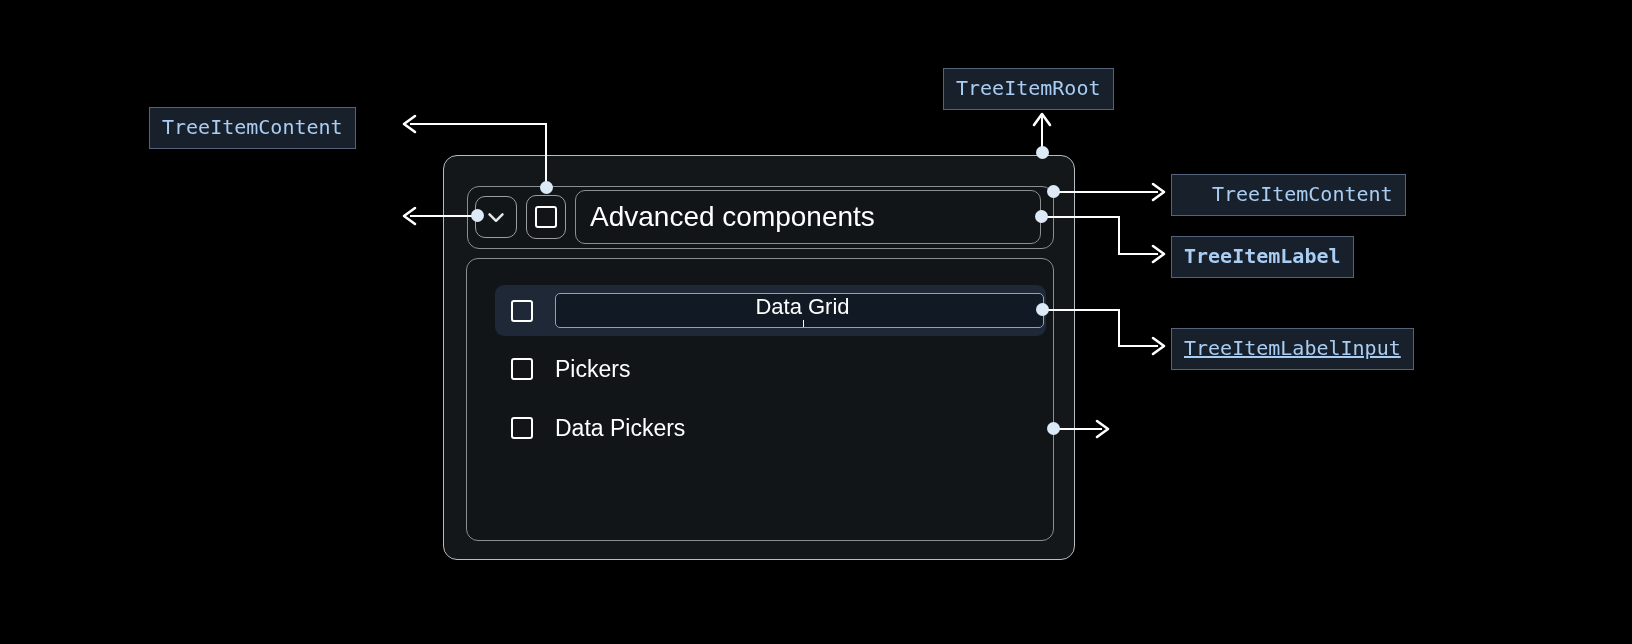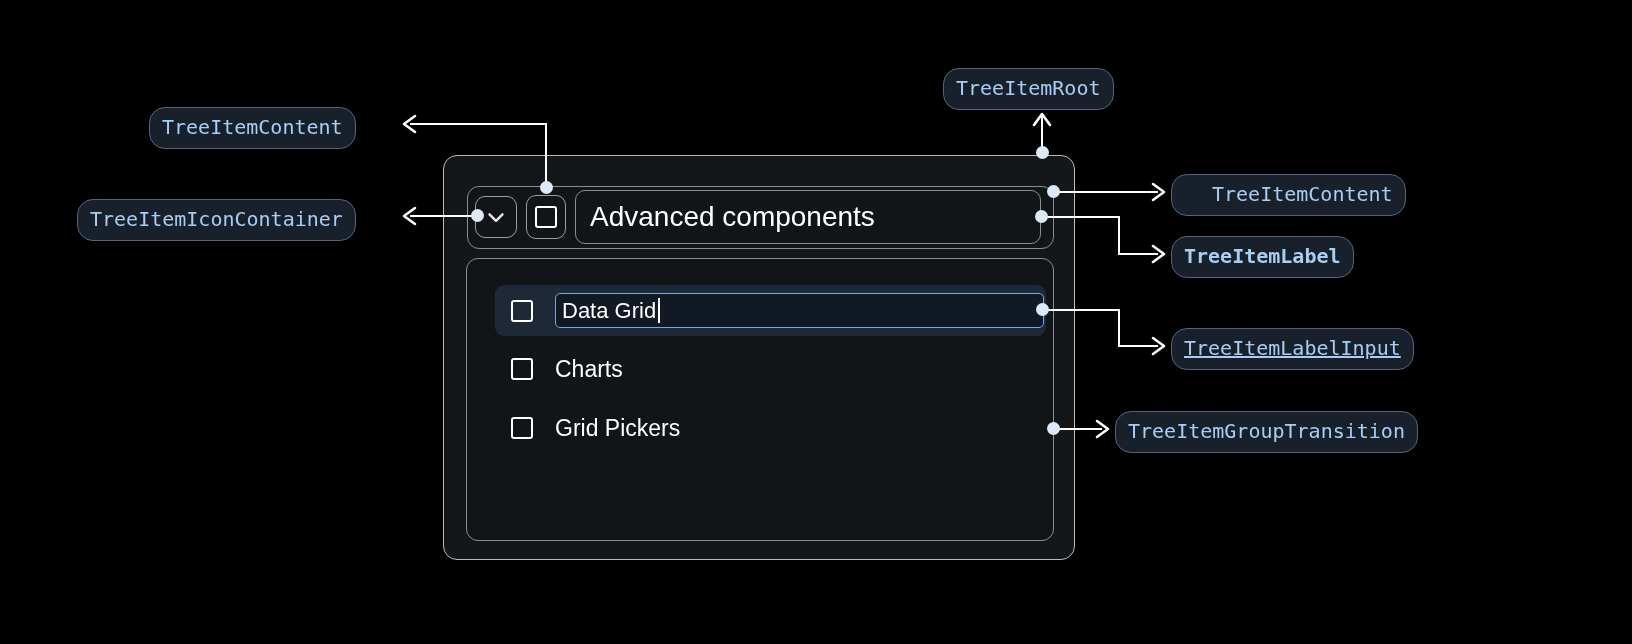--- a/index.html
+++ b/index.html
@@ -4,21 +4,21 @@
 <style>
   html,body{margin:0;padding:0;background:#000;}
   body{width:1632px;height:644px;overflow:hidden;font-family:"Liberation Sans",sans-serif;}
   #stage{position:relative;width:1632px;height:644px;background:#000000;}
 
   
   .badge{
     position:absolute;
     background:#18202c;
     border:1px solid #55637a;
-    border-radius:16px;
+    border-radius:0;
     color:#a9cdf3;
     font-family:"DejaVu Sans Mono","Liberation Mono",monospace;
     font-size:20px;
     line-height:1;
     letter-spacing:0px;
     padding:9px 12px 11px 12px;
     white-space:nowrap;
     box-sizing:border-box;
   }
 
@@ -69,21 +69,21 @@
   .trow .tlabel{margin-left:22px;color:#ffffff;font-size:23px;}
 
   #row-selected{
     left:495px;top:285px;width:551px;height:51px;
     background:#1e2836;border-radius:9px;
   }
   #label-input{
     margin-left:22px;width:489px;height:35px;
     background:#111a24;border:1.5px solid #74a9e0;border-radius:5px;box-sizing:border-box;
     display:flex;align-items:center;padding-left:6px;
-    color:#ffffff;font-size:22px;
+    color:#ffffff;font-size:22px;flex-direction:column;
   }
   .caret{display:inline-block;width:1.5px;height:25px;background:#ffffff;margin-left:2px;}
 </style>
 </head>
 <body>
 
 <div id="stage">
 
   <div id="root-box"></div>
 
@@ -110,26 +110,26 @@
   <div class="trow" id="row-selected">
     <span class="cbx"></span>
     <div id="label-input">
       <span>Data Grid</span>
         <span class="caret"></span>
     </div>
   </div>
 
   <div class="trow" style="left:495px;top:345px;width:551px;">
     <span class="cbx"></span>
-    <span class="tlabel">Charts</span>
+    <span class="tlabel">Pickers</span>
   </div>
 
   <div class="trow" style="left:495px;top:404px;width:551px;">
     <span class="cbx"></span>
-    <span class="tlabel">Grid Pickers</span>
+    <span class="tlabel">Data Pickers</span>
   </div>
 
 
   <div class="ln lnv" style="left:545px;top:124px;height:66px;"></div>
   <div class="ln lnh" style="left:410px;top:123px;width:137px;"></div>
   <svg class="arw" style="left:398px;top:112px;" width="24" height="24">
     <polyline points="17,4 6,12 17,20" fill="none" stroke="#ffffff" stroke-width="2.6" stroke-linecap="round" stroke-linejoin="round"></polyline>
   </svg>
   <span class="dot" style="left:540px;top:181px;"></span>
 
@@ -167,20 +167,18 @@
   </svg>
   <span class="dot" style="left:1036px;top:303px;"></span>
 
   <div class="ln lnh" style="left:1054px;top:428px;width:48px;"></div>
   <svg class="arw" style="left:1090px;top:417px;" width="24" height="24">
     <polyline points="7,4 18,12 7,20" fill="none" stroke="#ffffff" stroke-width="2.6" stroke-linecap="round" stroke-linejoin="round"></polyline>
   </svg>
   <span class="dot" style="left:1047px;top:422px;"></span>
 
   <div class="badge" style="left:149px;top:107px;">TreeItemContent</div>
-  <div class="badge" style="left:77px;top:199px;">TreeItemIconContainer</div>
   <div class="badge" style="left:943px;top:68px;">TreeItemRoot</div>
   <div class="badge" style="left:1171px;top:174px;padding-left:40px;">TreeItemContent</div>
   <div class="badge" style="left:1171px;top:236px;font-weight:bold;">TreeItemLabel</div>
   <div class="badge" style="left:1171px;top:328px;text-decoration:underline;">TreeItemLabelInput</div>
-  <div class="badge" style="left:1115px;top:411px;">TreeItemGroupTransition</div>
 
 </div>
 
 </body></html>

